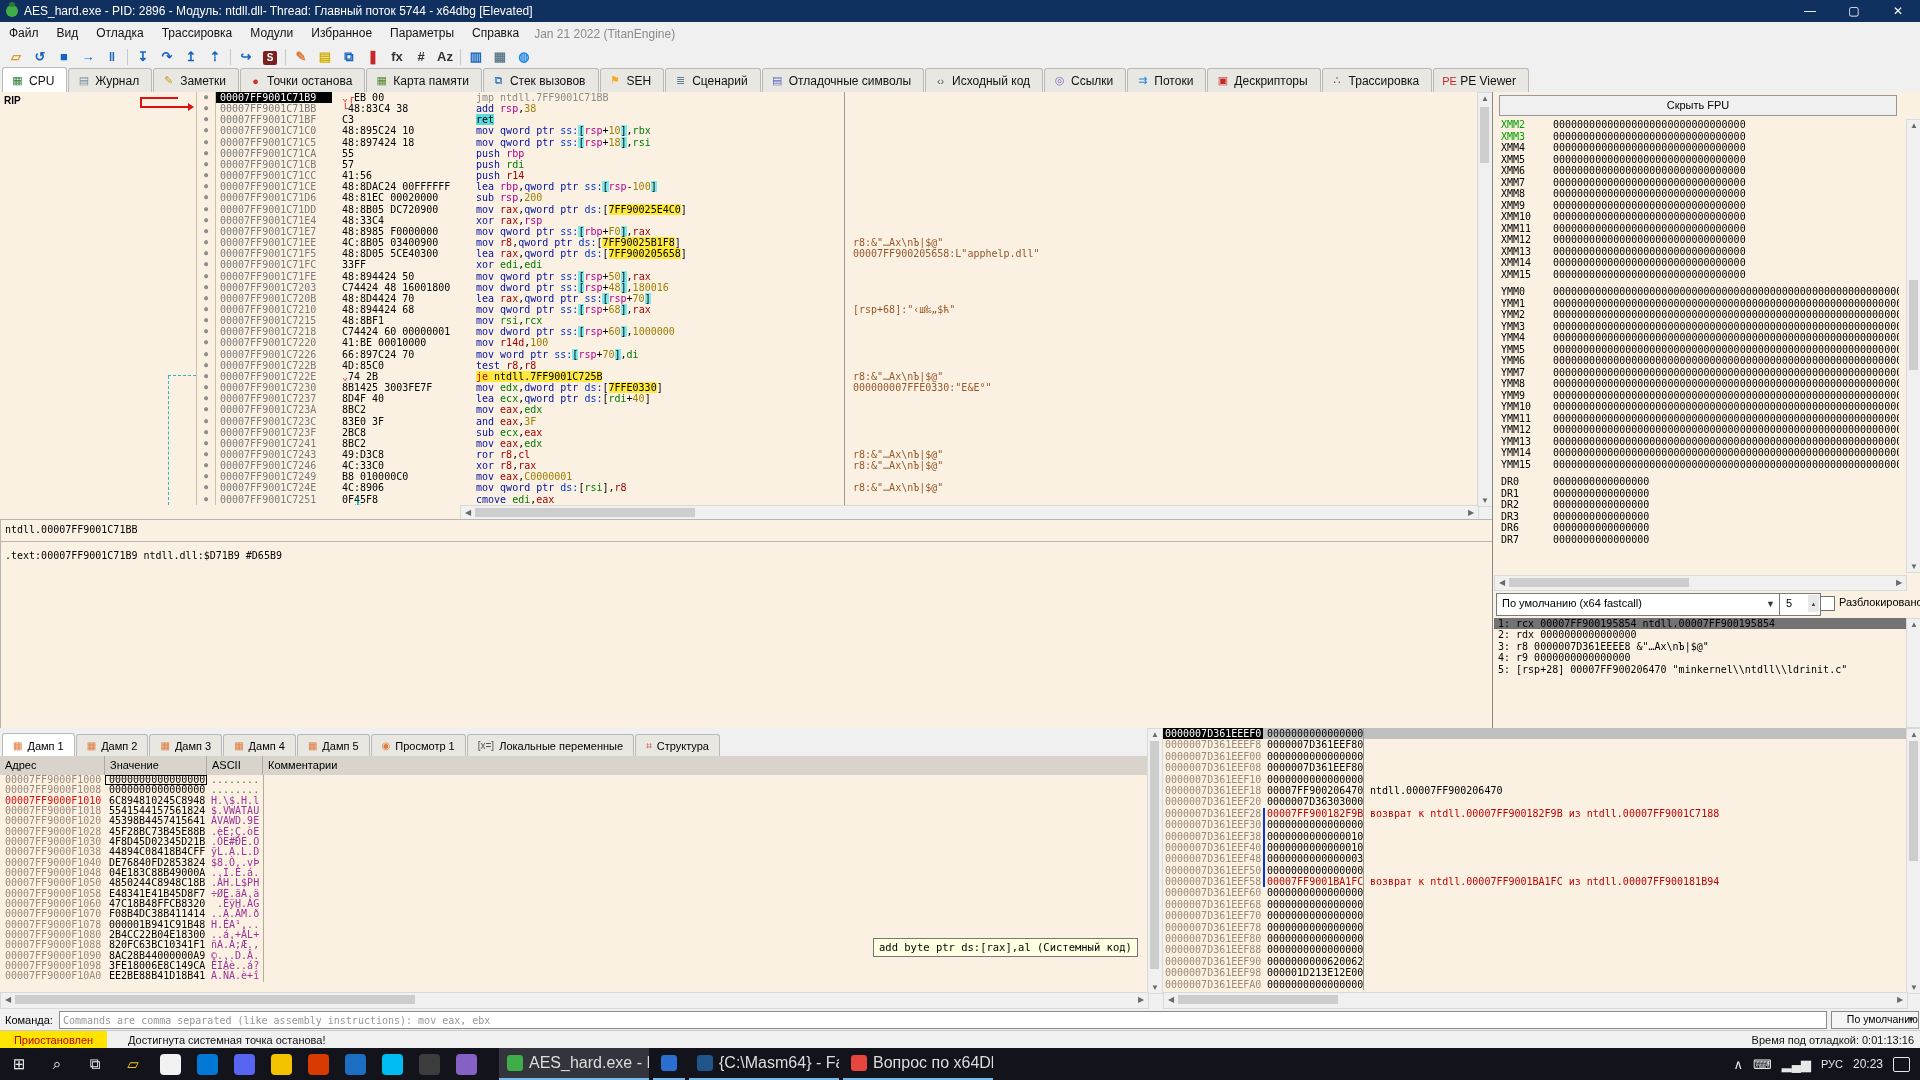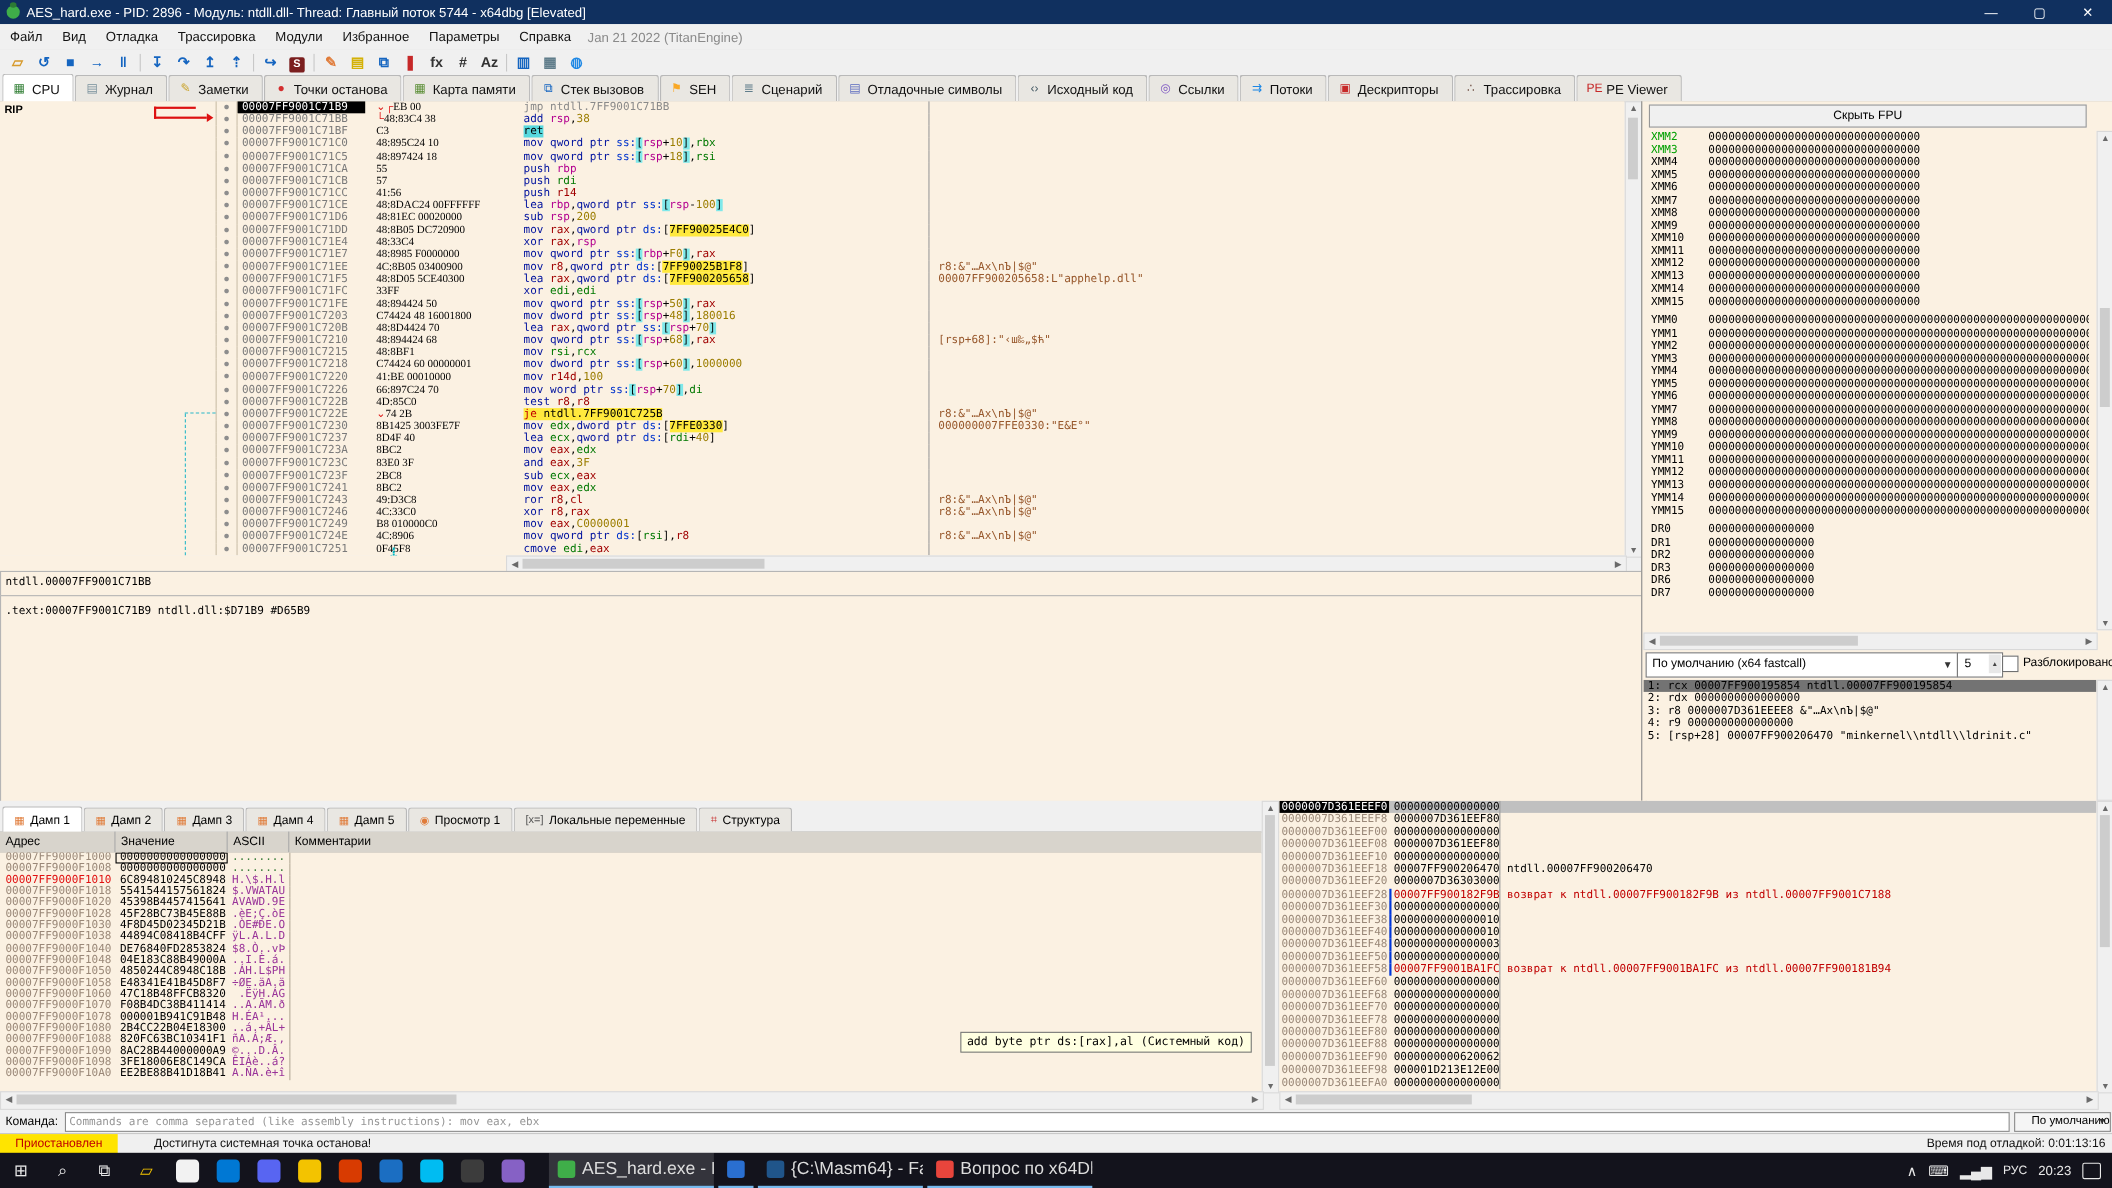--- a/index.html
+++ b/index.html
@@ -36,21 +36,21 @@
         border:1px solid #b9b9b9;border-bottom:none;border-radius:3px 3px 0 0;background:#e9e7e2;margin-right:1px;height:17px;}
   .mtab.active{background:#fff;position:relative;top:1px;height:19px;}
   .mtab .tg{font-size:11px;width:13px;text-align:center;}
 
   
   #disasm{left:0;top:92px;width:1477px;height:413px;background:#fbf1e2;overflow:hidden;font-size:10px;}
   .drow{display:flex;height:11.16px;line-height:11.16px;white-space:pre;font-family:"DejaVu Sans Mono",monospace;}
   .c-gut{width:196px;flex:none;border-right:1px solid #cbbfa9;}
   .c-dot{width:18px;flex:none;text-align:center;color:#8d8d8d;font-size:7px;border-right:1px solid #cbbfa9;}
   .c-addr{width:112px;flex:none;color:#7a7a7a;padding-left:4px;}
-  .c-bytes{width:134px;flex:none;color:#000;padding-left:10px;font-family:Liberation Serif, serif;}
+  .c-bytes{width:134px;flex:none;color:#000;padding-left:10px;}
   .c-instr{width:368px;flex:none;color:#000;}
   .c-comm{flex:1;border-left:1px solid #9a9a9a;padding-left:8px;color:#97572b;overflow:hidden;}
   .drow.sel .c-addr{background:#000;color:#fff;}
   .igr{color:#8a8a8a;}
   .retbg{background:#57d9de;}
   .jebg{background:#ffe93d;}
   .jered{color:#c00000;}
   .redmark{color:#d11;}
   i.mn{font-style:normal;color:#00129e;}
   i.sg{font-style:normal;color:#0033cc;}
@@ -165,21 +165,21 @@
   #cmdlabel{font-size:11px;padding:0 6px 0 5px;}
   #cmdinput{width:1760px;height:16px;border:1px solid #8a8a8a;background:#fff;font-size:10px;
             font-family:"DejaVu Sans Mono",monospace;color:#333;padding:0 3px;}
   #cmdinput::placeholder{color:#969696;}
   #cmddrop{margin-left:4px;width:82px;height:16px;background:#f5f5f5;border:1px solid #8a8a8a;font-size:10.5px;
            line-height:15px;padding-left:4px;position:relative;text-align:right;}
   #cmddrop .dd{position:absolute;right:3px;top:0;font-size:8px;color:#333;}
   #statusbar{left:0;top:1030px;width:1920px;height:18px;background:#f0f0f0;border-top:1px solid #c9c9c9;
              display:flex;align-items:center;font-size:11px;}
   #statuschip{width:107px;height:18px;background:#ffe400;color:#c00000;text-align:center;line-height:18px;}
-  #statusmsg{padding-left:21px;color:#111;margin-left:12px;}
+  #statusmsg{padding-left:21px;color:#111;}
   #statustime{margin-left:auto;padding-right:6px;color:#111;}
 
   
   #taskbar{left:0;top:1048px;width:1920px;height:32px;background:#13131c;display:flex;align-items:center;color:#e8e8e8;}
   .tbsys{width:38px;height:32px;display:flex;align-items:center;justify-content:center;font-size:15px;}
   .pinicon{width:21px;height:21px;border-radius:4px;margin:0 8px;display:flex;align-items:center;justify-content:center;
            font-size:11px;font-weight:bold;color:#fff;}
   .taskbtn{height:32px;display:flex;align-items:center;gap:6px;padding:0 8px;font-size:16px;color:#ddd;
            border-bottom:2px solid #76b9ed;box-sizing:border-box;max-width:150px;white-space:nowrap;overflow:hidden;}
   .taskbtn.active{background:rgba(255,255,255,0.14);}

